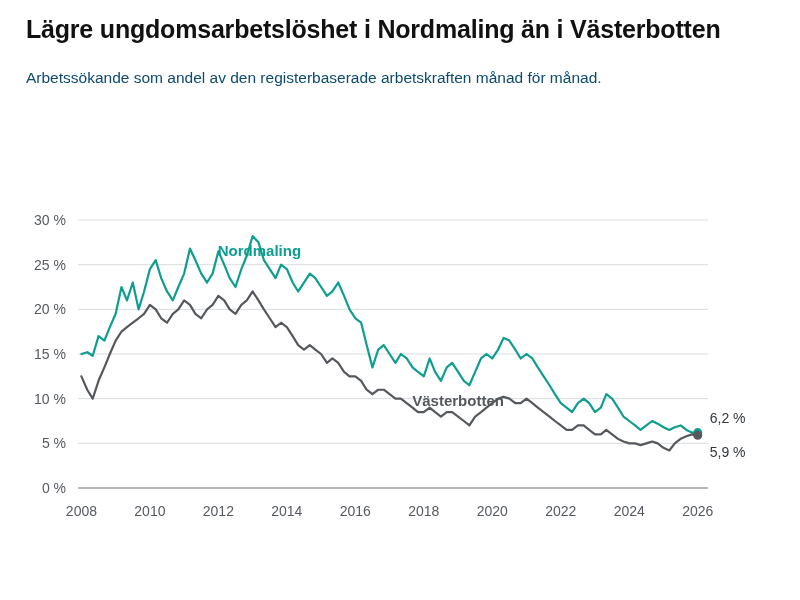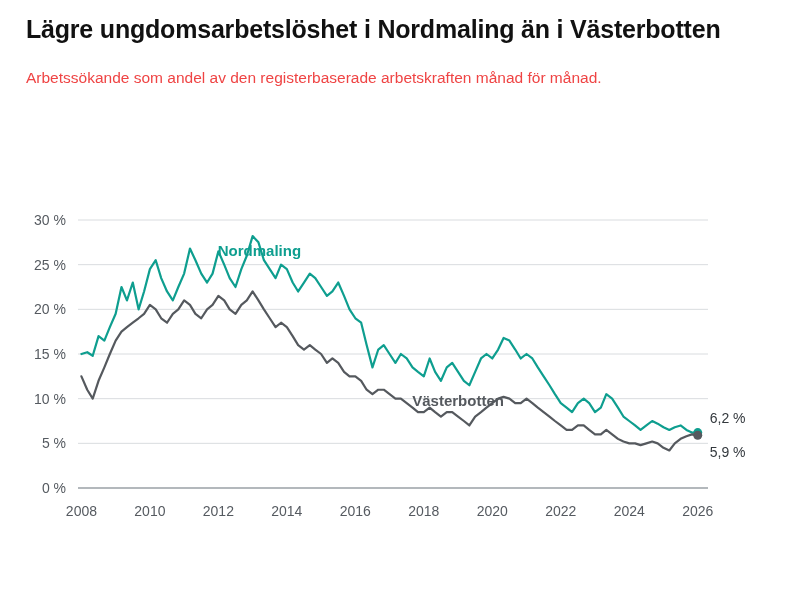--- a/index.html
+++ b/index.html
@@ -28,21 +28,21 @@
     line-height: 1.22;
     letter-spacing: -0.2px;
     margin: 0 0 0 0;
     color: #111111;
     max-width: 740px;
   }
   #chart-subtitle {
     font-size: 15.5px;
     line-height: 1.38;
     margin-top: 22px;
-    color: #ef4444;
+    color: #0c4a6e;
     max-width: 745px;
   }
   .chart-area {
     position: absolute;
     left: 0;
     top: 198px;
     width: 800px;
     height: 350px;
   }
   .chart-svg {

